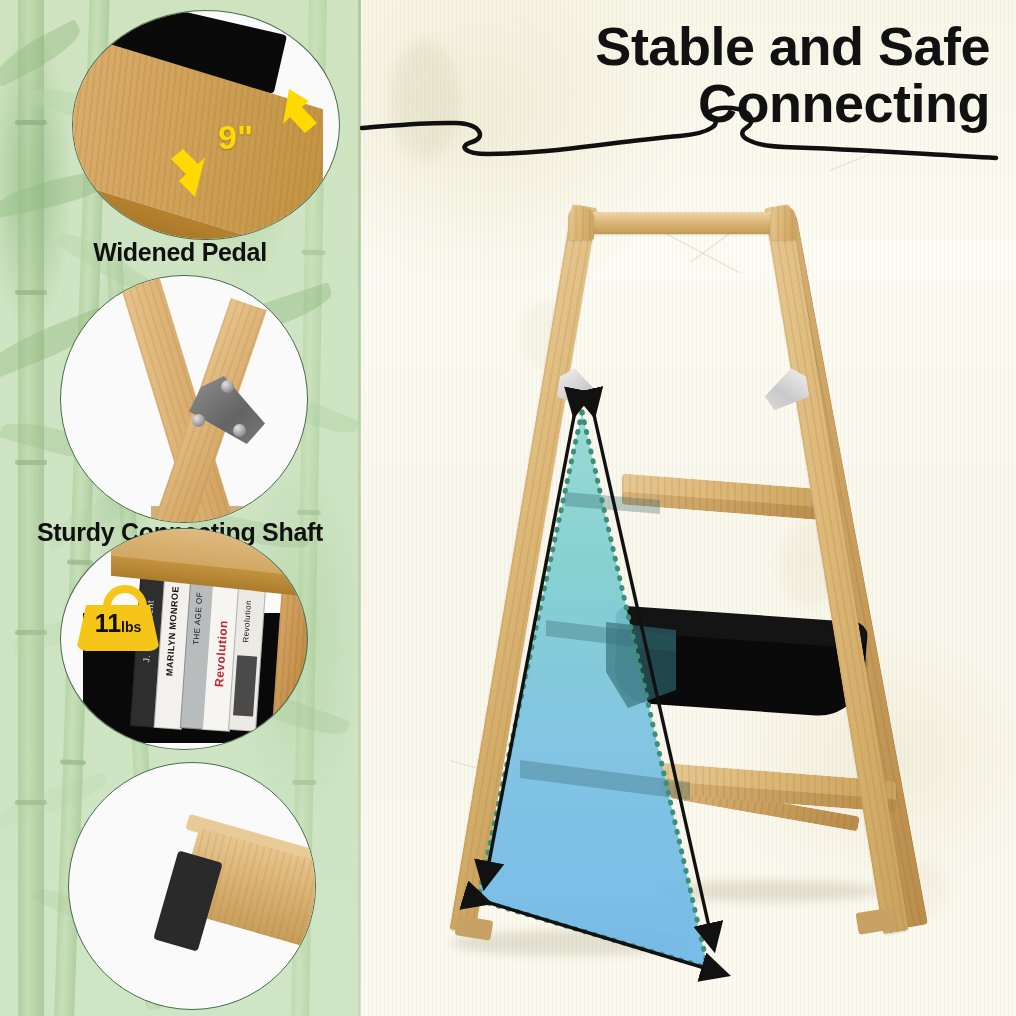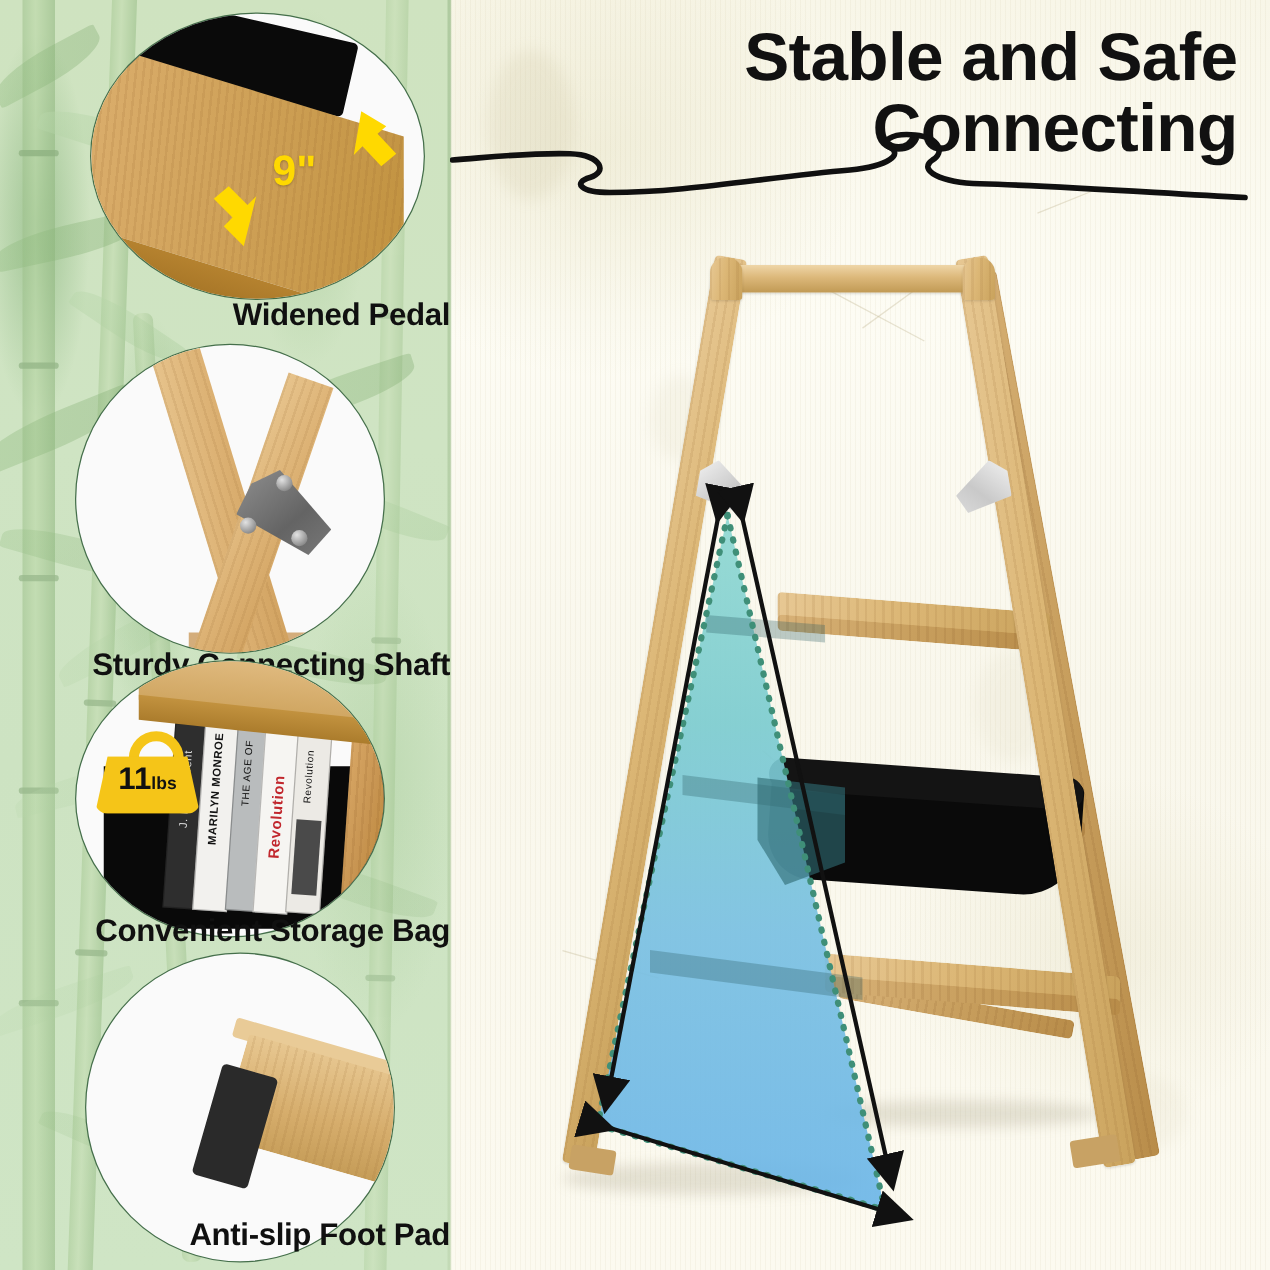--- a/index.html
+++ b/index.html
@@ -64,21 +64,21 @@
   #squiggle{position:absolute;left:360px;top:92px;width:640px;height:80px;}
 
   
   .feature{position:absolute;left:0;width:360px;}
   .circle{
     position:relative;border-radius:50%;overflow:hidden;
     background:#fafafa;border:1.5px solid #456f4b;
     box-sizing:border-box;
   }
   .feature-label{
-    position:absolute;left:0;width:360px;text-align:right;
+    position:absolute;left:0;width:360px;text-align:center;
     font-size:25px;color:#101010;font-weight:600;letter-spacing:-.3px;
   }
 
   
   .wood{
     position:absolute;
     background:
       repeating-linear-gradient(90deg, rgba(150,100,45,.18) 0 2px, rgba(255,255,255,0) 2px 6px),
       linear-gradient(100deg,#d9a866 0%,#c89552 45%,#b9832f 100%);
   }
@@ -283,36 +283,34 @@
         <span class="book-txt" style="left:6px;top:36px;color:#c1272d;font-weight:bold;font-size:12px;">Revolution</span>
       </div>
       <div class="book" style="left:172px;top:58px;width:26px;height:142px;background:#eceae5;transform:rotate(4deg);">
         <span class="book-txt" style="left:6px;top:12px;font-size:8px;">Revolution</span>
         <div style="position:absolute;left:3px;top:68px;width:20px;height:60px;background:#4a4a4a;"></div>
       </div>
       <div class="wood" id="c3-rail"></div>
       <div class="wood-light" id="c3-shelf"></div>
       <div id="c3-shelf-edge" style="position:absolute;"></div>
     </div>
-    <div class="feature-label" style="top:203px;">Convenient Storage Bag</div>
   </div>
 
   <div id="badge">
     <div class="handle"></div>
     <div class="body"></div>
     <div class="txt"><span>11</span><small>lbs</small></div>
   </div>
 
   <div class="feature" style="top:762px;height:250px;">
     <div class="circle" style="margin-left:68px;width:248px;height:248px;">
       <div id="c4-legtop" style="position:absolute;"></div>
       <div id="c4-leg" style="position:absolute;"></div>
       <div id="c4-pad" style="position:absolute;"></div>
     </div>
-    <div class="feature-label" style="top:212px;">Anti-slip Foot Pad</div>
   </div>
 
   <div id="product">
 
     <div class="shadowfloor" style="left:90px;top:930px;width:240px;height:26px;"></div>
     <div class="shadowfloor" style="left:300px;top:880px;width:220px;height:22px;"></div>
 
     <div class="bpart bamboo-dk" style="left:415px;top:218px;width:22px;height:720px;transform:rotate(-10.5deg);transform-origin:top center;"></div>
 
     <div class="bpart bamboo-dk" style="left:310px;top:800px;width:190px;height:15px;transform:rotate(10deg);"></div>

